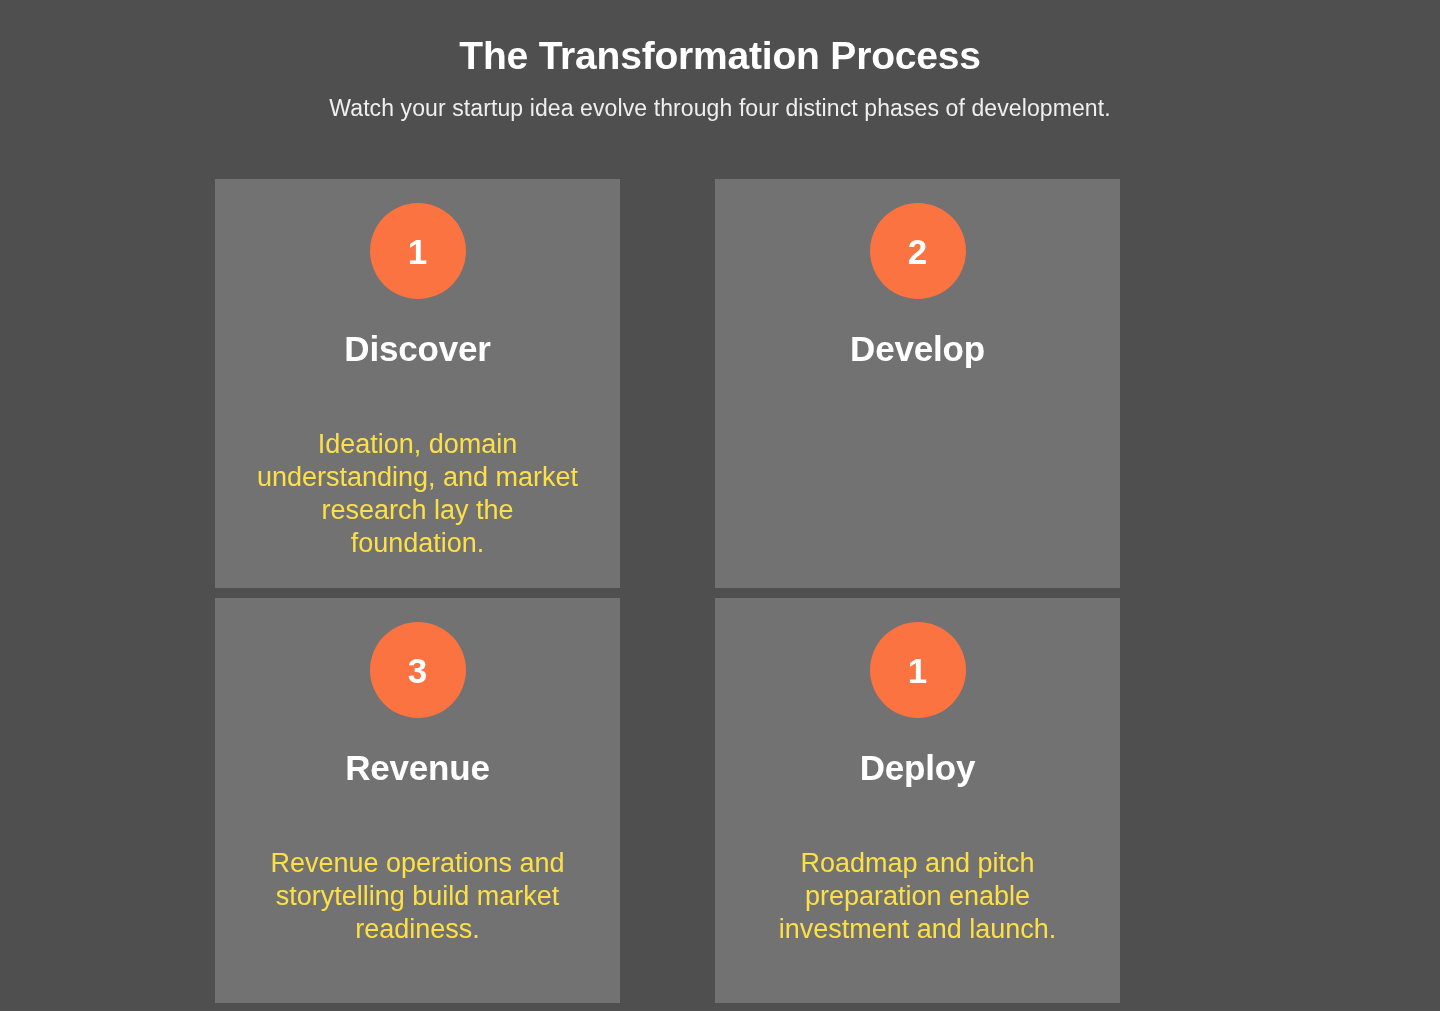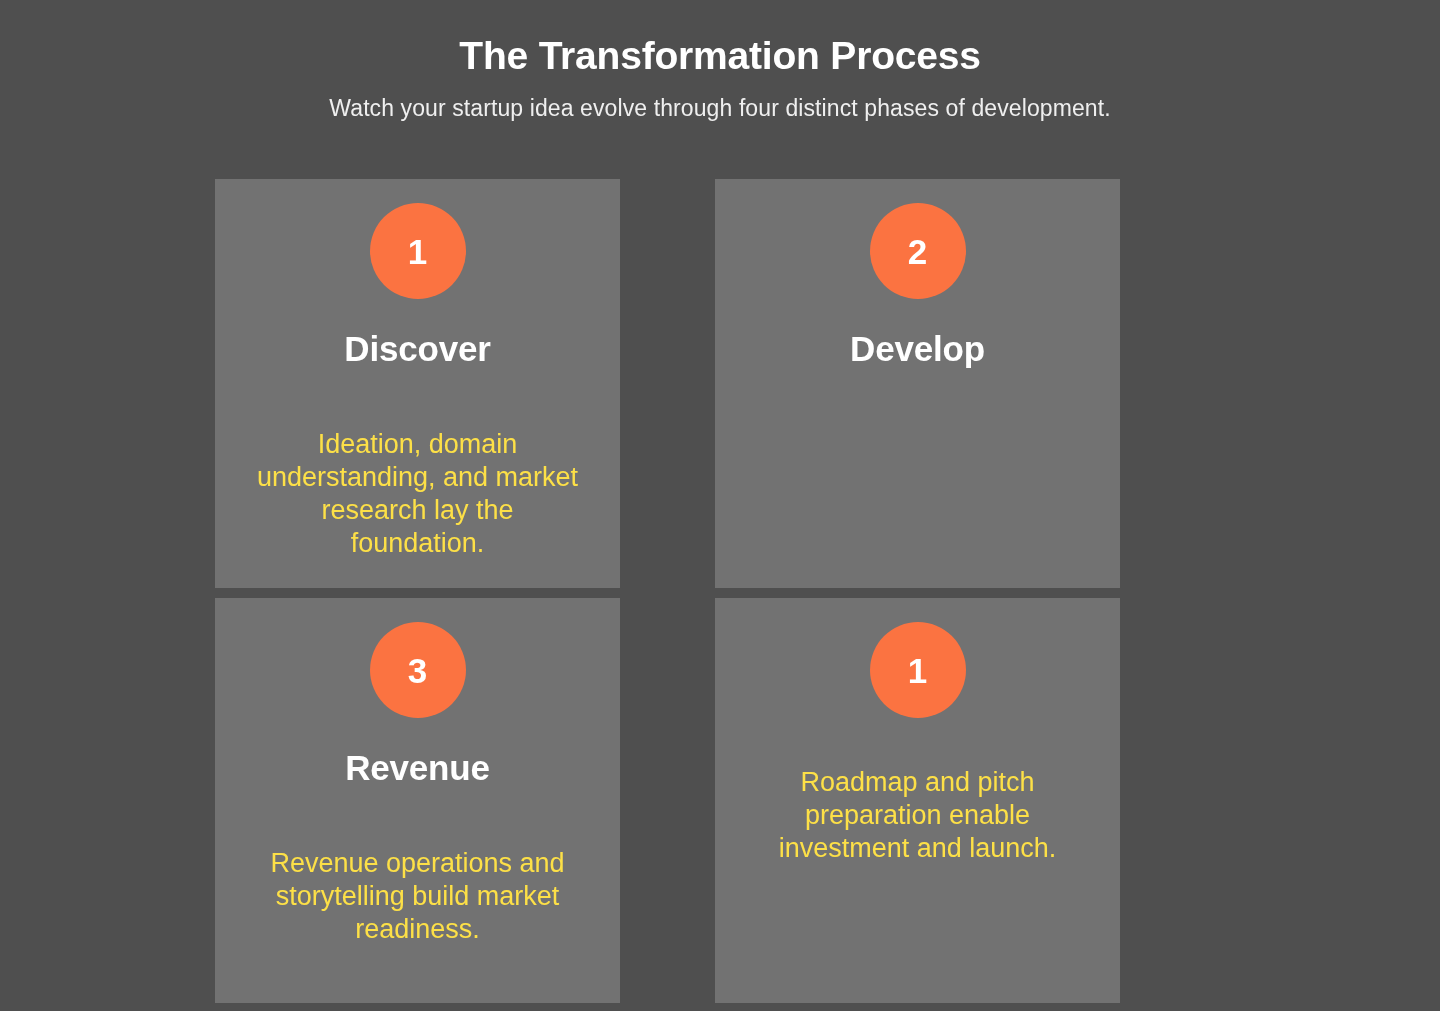--- a/index.html
+++ b/index.html
@@ -142,17 +142,18 @@
         <span class="badge-number">3</span>
       </div>
       <h2 class="card-title">Revenue</h2>
       <p class="card-desc">Revenue operations and storytelling build market readiness.</p>
     </div>
 
     <div class="card">
       <div class="badge">
         <span class="badge-number">1</span>
       </div>
+      <h2 class="card-title">Deploy</h2>
       <p class="card-desc">Roadmap and pitch preparation enable investment and launch.</p>
     </div>
 
   </div>
 </div>
 
 </body></html>

